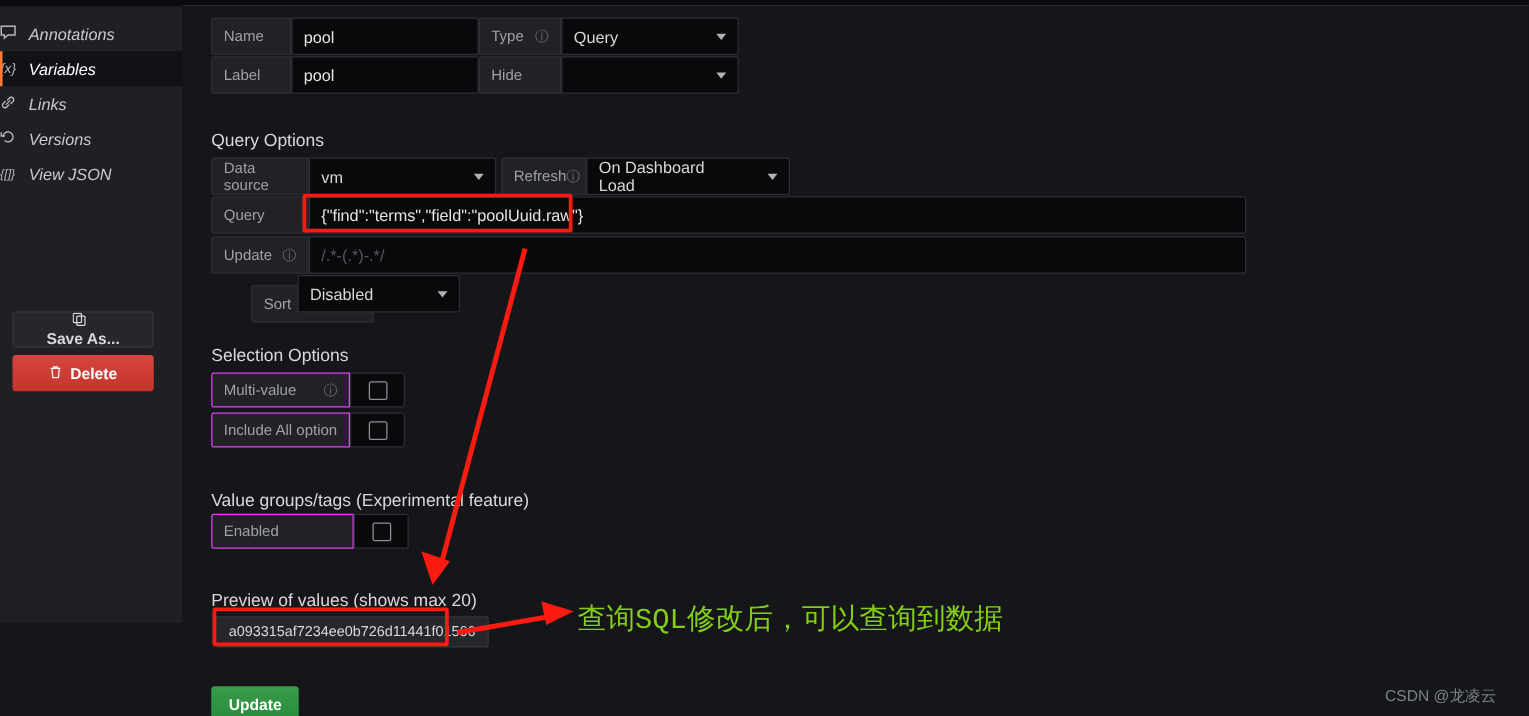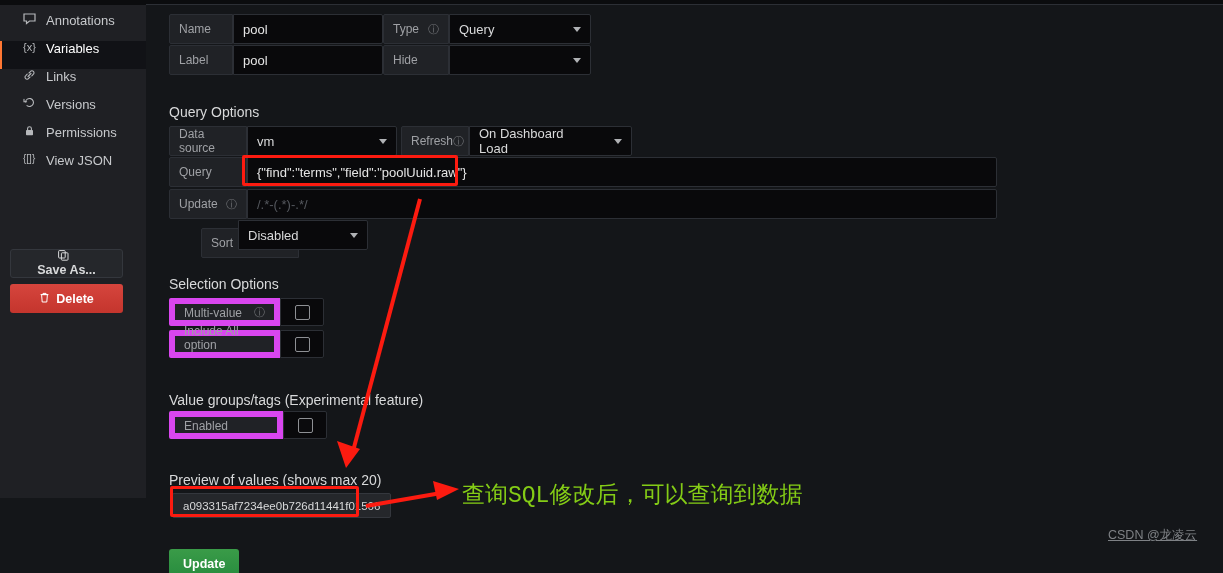--- a/index.html
+++ b/index.html
@@ -35,25 +35,26 @@
   #settings-nav {
     position: absolute;
     left: 0; top: 5px;
     width: 146px; height: 493px;
     background: #1f2024;
   }
   .nav-item {
     position: relative;
     height: 28px;
     display: flex;
-    padding-left: 23px;
+    align-items: center;
     font-size: 13px;
     color: #c7c9cc;
     cursor: pointer;
     box-sizing: border-box;
+    font-style: italic;
   }
   .nav-item .nav-icon {
     width: 16px;
     display: inline-block;
     margin-right: 7px;
     font-size: 12px;
     color: #b6b8bb;
     text-align: left;
     flex: none;
   }
@@ -156,24 +157,24 @@
     border-left: 4px solid transparent;
     border-right: 4px solid transparent;
     border-top: 5px solid #b0b2b5;
   }
 
   
   .chk-label {
     position: absolute;
     height: 28px;
     background: #202226;
-    border: 6px solid #d946ef;
-    box-sizing: border-box;
-    display: flex;
-    align-items: flex-end;
+    border: 1px solid #d946ef;
+    box-sizing: border-box;
+    display: flex;
+    align-items: center;
     padding: 0 9px;
     font-size: 12px;
     color: #9fa1a5;
     border-radius: 2px 0 0 2px;
   }
   .chk-label .info-ico { margin-left: auto; color: #6e7074; font-size: 11px; }
   .chk-box-cell {
     position: absolute;
     height: 28px;
     width: 44px;
@@ -287,29 +288,20 @@
   <div class="nav-item">
     <span class="nav-icon">
       <svg width="13" height="12" viewBox="0 0 13 12" aria-hidden="true">
         <path d="M2.5 5A4 4 0 114 8.6" fill="none" stroke="#b6b8bb" stroke-width="1.1" stroke-linecap="round"></path>
         <path d="M1 2.2v2.6h2.6" fill="none" stroke="#b6b8bb" stroke-width="1.1" stroke-linecap="round"></path>
       </svg>
     </span>
     <span>Versions</span>
   </div>
 
-  <div class="nav-item">
-    <span class="nav-icon">
-      <svg width="13" height="12" viewBox="0 0 13 12" aria-hidden="true">
-        <rect x="3" y="5" width="7" height="5.2" rx="0.8" fill="#b6b8bb"></rect>
-        <path d="M4.6 5V3.6a1.9 1.9 0 013.8 0V5" fill="none" stroke="#b6b8bb" stroke-width="1.1"></path>
-      </svg>
-    </span>
-    <span>Permissions</span>
-  </div>
 
   <div class="nav-item">
     <span class="nav-icon" style="font-size:10px;">{[]}</span>
     <span>View JSON</span>
   </div>
 
 
   <div class="nav-btn" id="btn-save-as">
     <span class="btn-ico">
       <svg width="11" height="11" viewBox="0 0 11 11" aria-hidden="true">
@@ -457,14 +449,14 @@
     </g>
 
     <g>
       <path d="M366 506 L447 492" stroke="#fc1b10" stroke-width="4" fill="none"></path>
       <path d="M459 489 L433 481 L437 500 Z" fill="#fc1b10"></path>
     </g>
   </svg>
 
   <div id="anno-text" style="left:462px; top:479px;">查询SQL修改后，可以查询到数据</div>
 
-  <div id="watermark" style="left:1108px; top:527px;text-decoration:underline;">CSDN @龙凌云</div>
+  <div id="watermark" style="left:1108px; top:549px;">CSDN @龙凌云</div>
 </div>
 
 </body></html>

